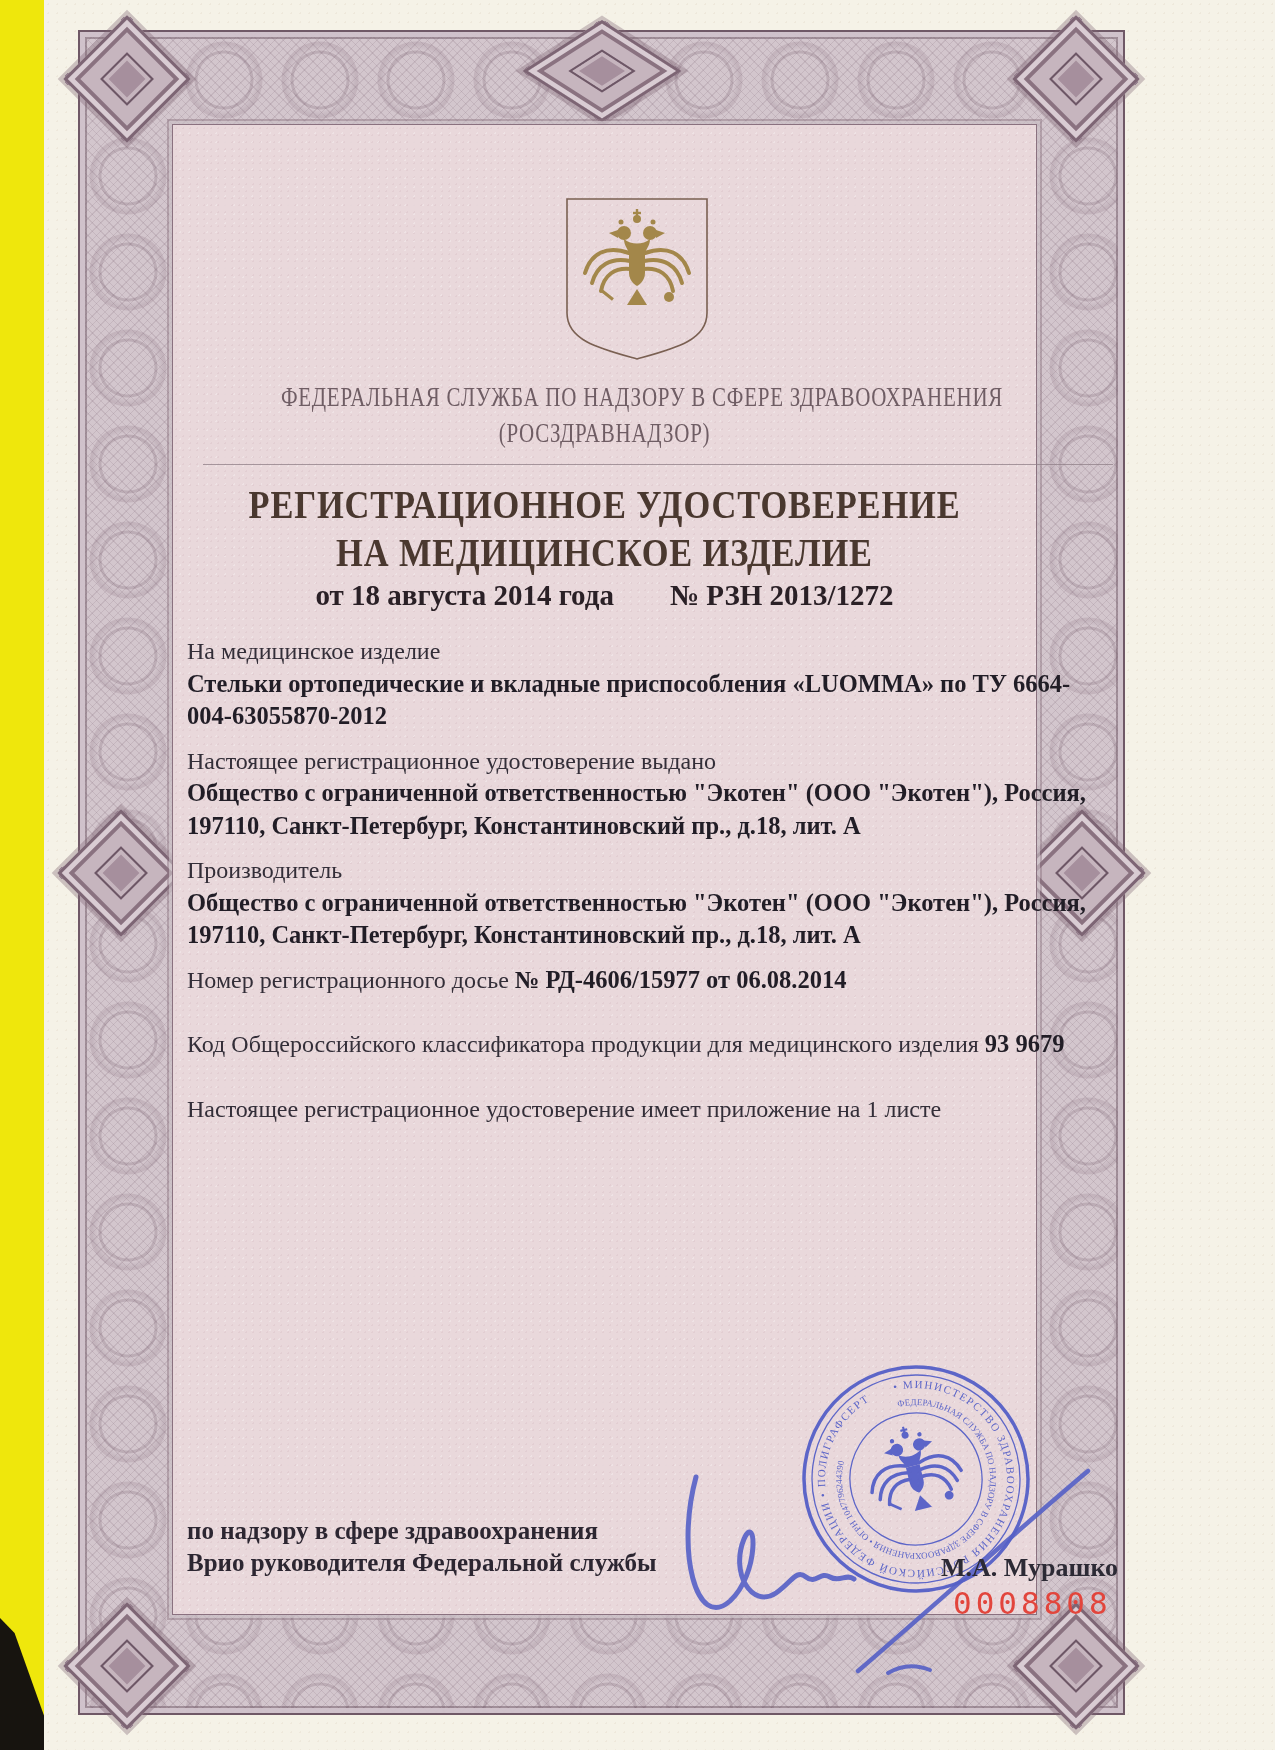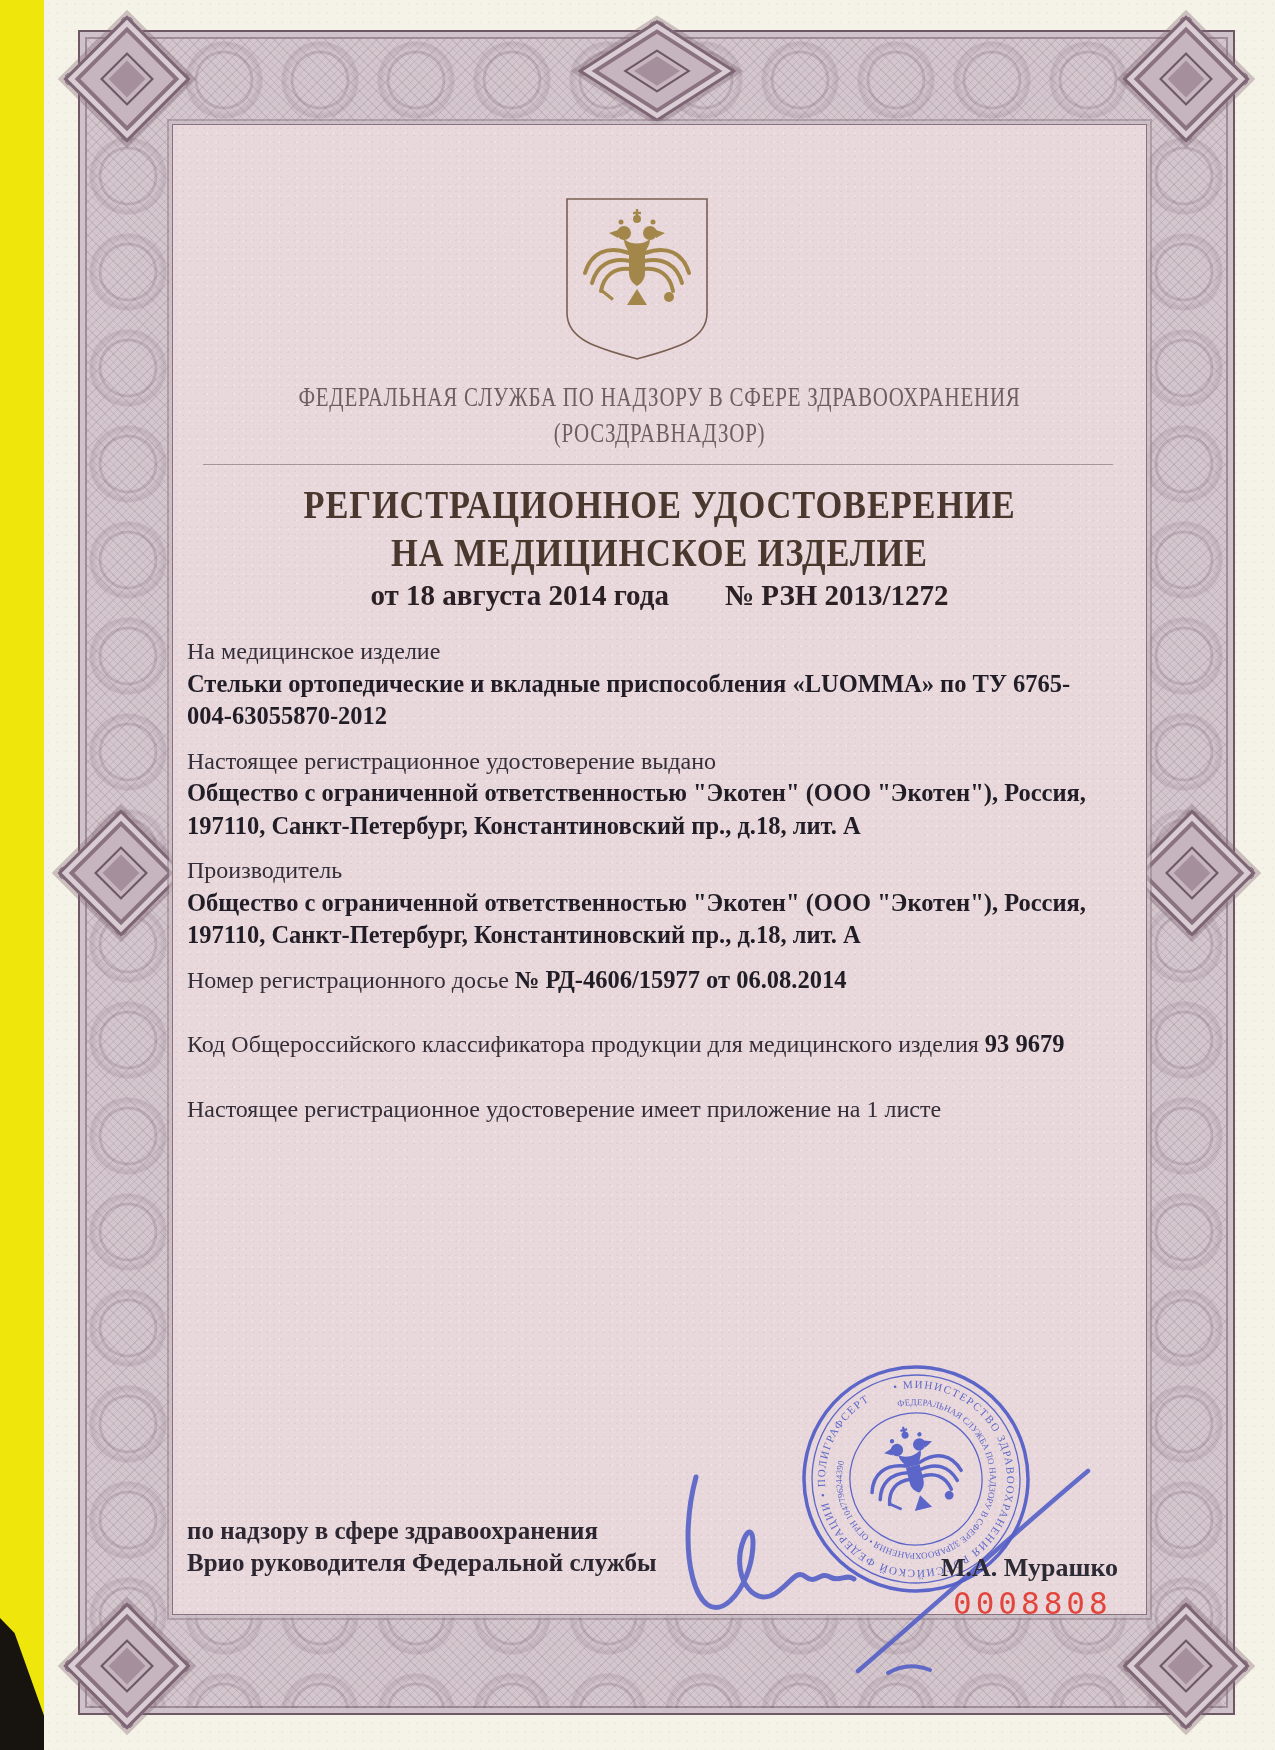--- a/index.html
+++ b/index.html
@@ -9,21 +9,21 @@
   .page{position:absolute;inset:0;}
   
   .scanner-strip{position:absolute;left:0;top:0;width:44px;height:1750px;background:#efe70c;}
   .scanner-shadow{position:absolute;left:0;top:1600px;width:52px;height:150px;background:#17140f;
        clip-path:polygon(0 12%,28% 22%,100% 92%,100% 100%,0 100%);}
   .sheet{position:absolute;left:44px;top:0;right:0;bottom:0;
        background:
         radial-gradient(rgba(216,206,186,.25) 1px, transparent 1px) 0 0/9px 9px,
         #f5f2e7;}
   
-  .frame{position:absolute;left:34px;top:30px;width:1157px;height:1685px;box-sizing:border-box;
+  .frame{position:absolute;left:34px;top:30px;width:1047px;height:1685px;box-sizing:border-box;
        background:
         radial-gradient(circle at 50% 50%, transparent 26px, rgba(106,80,97,.22) 27px 29px, transparent 30px, rgba(106,80,97,.15) 36px 38px, transparent 39px) 0 0/96px 96px,
         repeating-linear-gradient(45deg, rgba(116,90,106,.15) 0 1px, transparent 1px 6px),
         repeating-linear-gradient(-45deg, rgba(116,90,106,.15) 0 1px, transparent 1px 6px),
         #d3c6cd;
        border:2px solid #6f5866;
        box-shadow:inset 0 0 0 5px rgba(213,200,208,.9), inset 0 0 0 7px rgba(111,88,102,.5);text-decoration:underline;}
   
   .orn{position:absolute;width:130px;height:130px;}
   .orn::before{content:"";position:absolute;inset:0;background:
@@ -154,21 +154,21 @@
         <div class="divider"></div>
         <div class="cline title title1">РЕГИСТРАЦИОННОЕ УДОСТОВЕРЕНИЕ</div>
         <div class="cline title title2">НА МЕДИЦИНСКОЕ ИЗДЕЛИЕ</div>
         <div class="cline dateline">
           <span>от  18 августа 2014 года</span><span class="gap"></span><span>№  РЗН 2013/1272</span>
         </div>
 
         <div class="bodywrap" id="body-paragraphs">
             <div class="para">
               <div class="bline"><span>На медицинское изделие</span></div>
-              <div class="bline"><b>Стельки ортопедические и вкладные приспособления «LUOMMA» по ТУ 6765-</b></div>
+              <div class="bline"><b>Стельки ортопедические и вкладные приспособления «LUOMMA» по ТУ 6664-</b></div>
               <div class="bline"><b>004-63055870-2012</b></div>
             </div>
             <div class="para">
               <div class="bline"><span>Настоящее регистрационное удостоверение выдано</span></div>
               <div class="bline"><b>Общество с ограниченной ответственностью "Экотен" (ООО "Экотен"), Россия,</b></div>
               <div class="bline"><b>197110, Санкт-Петербург, Константиновский пр., д.18, лит. А</b></div>
             </div>
             <div class="para">
               <div class="bline"><span>Производитель</span></div>
               <div class="bline"><b>Общество с ограниченной ответственностью "Экотен" (ООО "Экотен"), Россия,</b></div>

